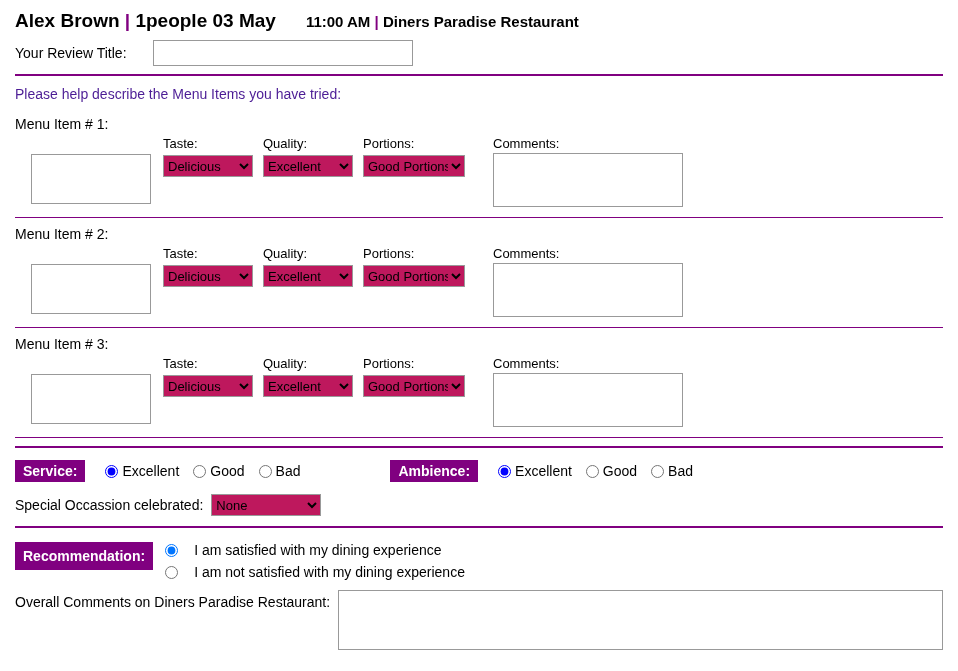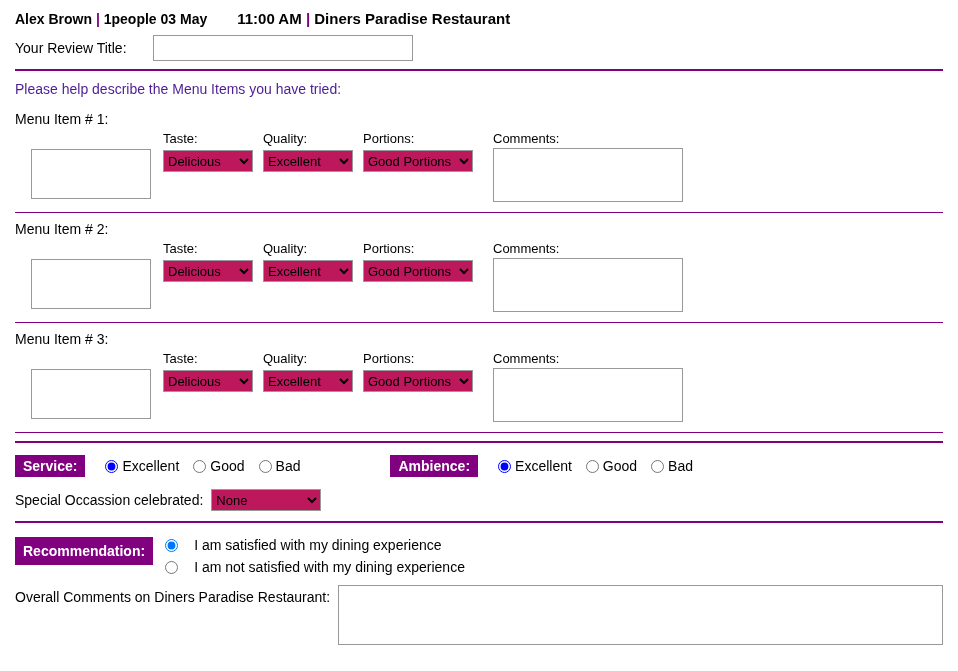--- a/index.html
+++ b/index.html
@@ -12,21 +12,21 @@
       width: 958px;
     }
     .header-line {
       display: flex;
       align-items: baseline;
       gap: 30px;
       margin-bottom: 8px;
     }
     .header-left {
       font-weight: bold;
-      font-size: 14px;
+      font-size: 19px;
       color: #000;
     }
     .header-pipe { color: purple; font-weight: bold; }
     .header-right {
       font-weight: bold;
       font-size: 15px;
       color: #000;
     }
     .review-title-row {
       display: flex;
@@ -78,21 +78,21 @@
       min-width: 50px;
     }
     select {
       font-size: 13px;
       height: 22px;
       border: 1px solid #999;
       background: #be185d;
     }
     .taste-select { width: 90px; }
     .quality-select { width: 90px; }
-    .portions-select { width: 110px; }
+    .portions-select { width: 102px; }
     .comments-group {
       display: flex;
       flex-direction: column;
       gap: 2px;
       margin-left: 8px;
     }
     .comments-label {
       font-size: 13px;
       color: #000;
     }

